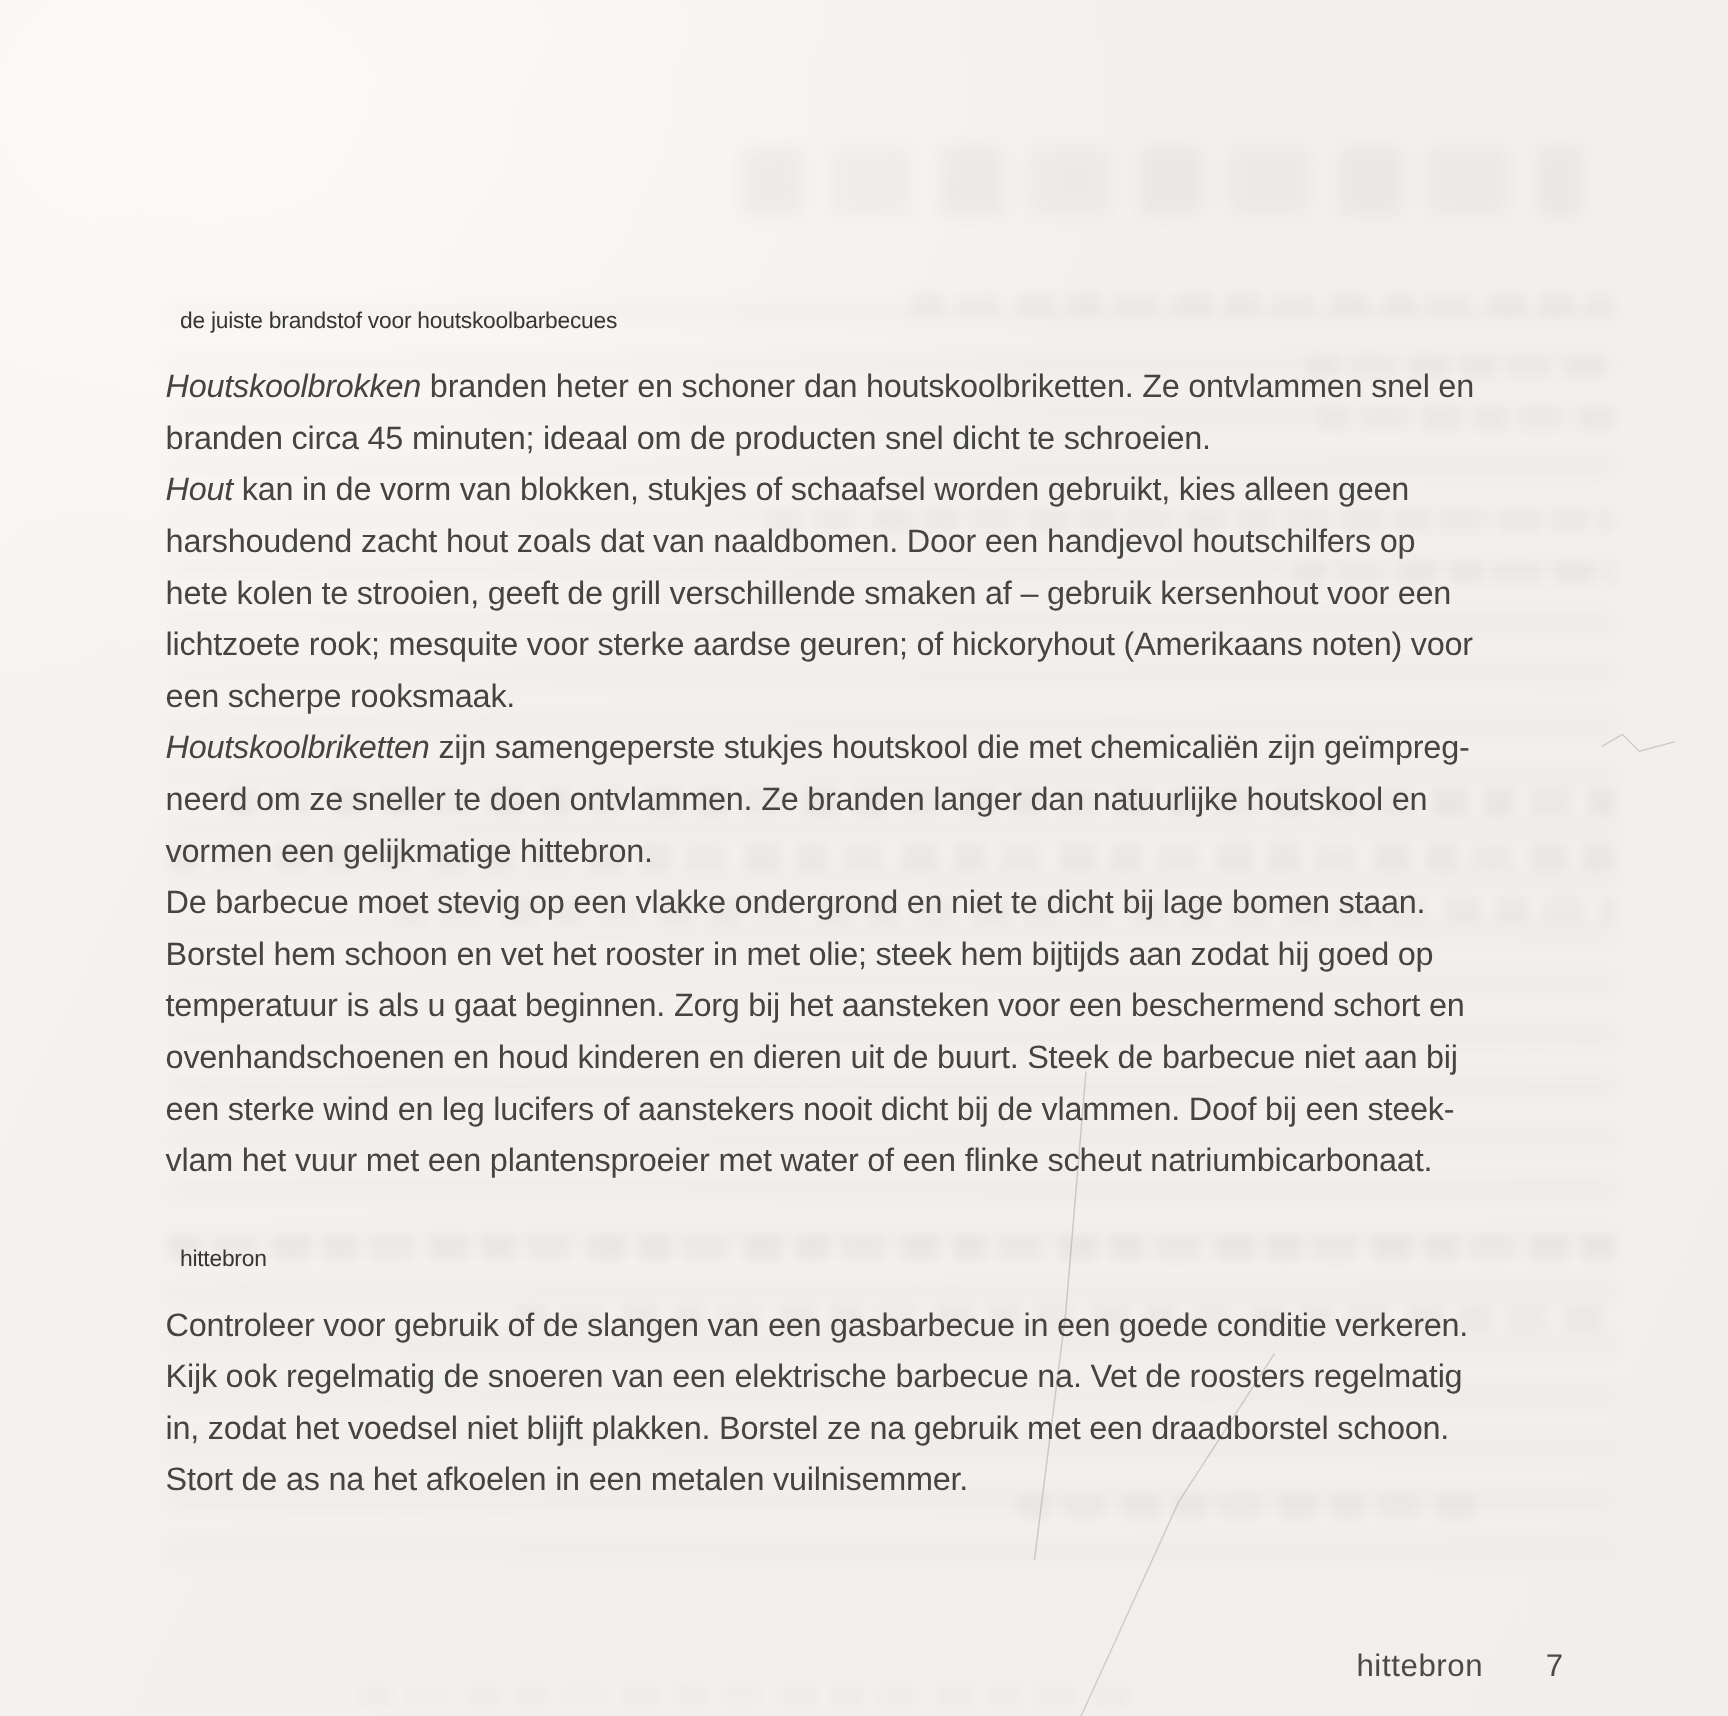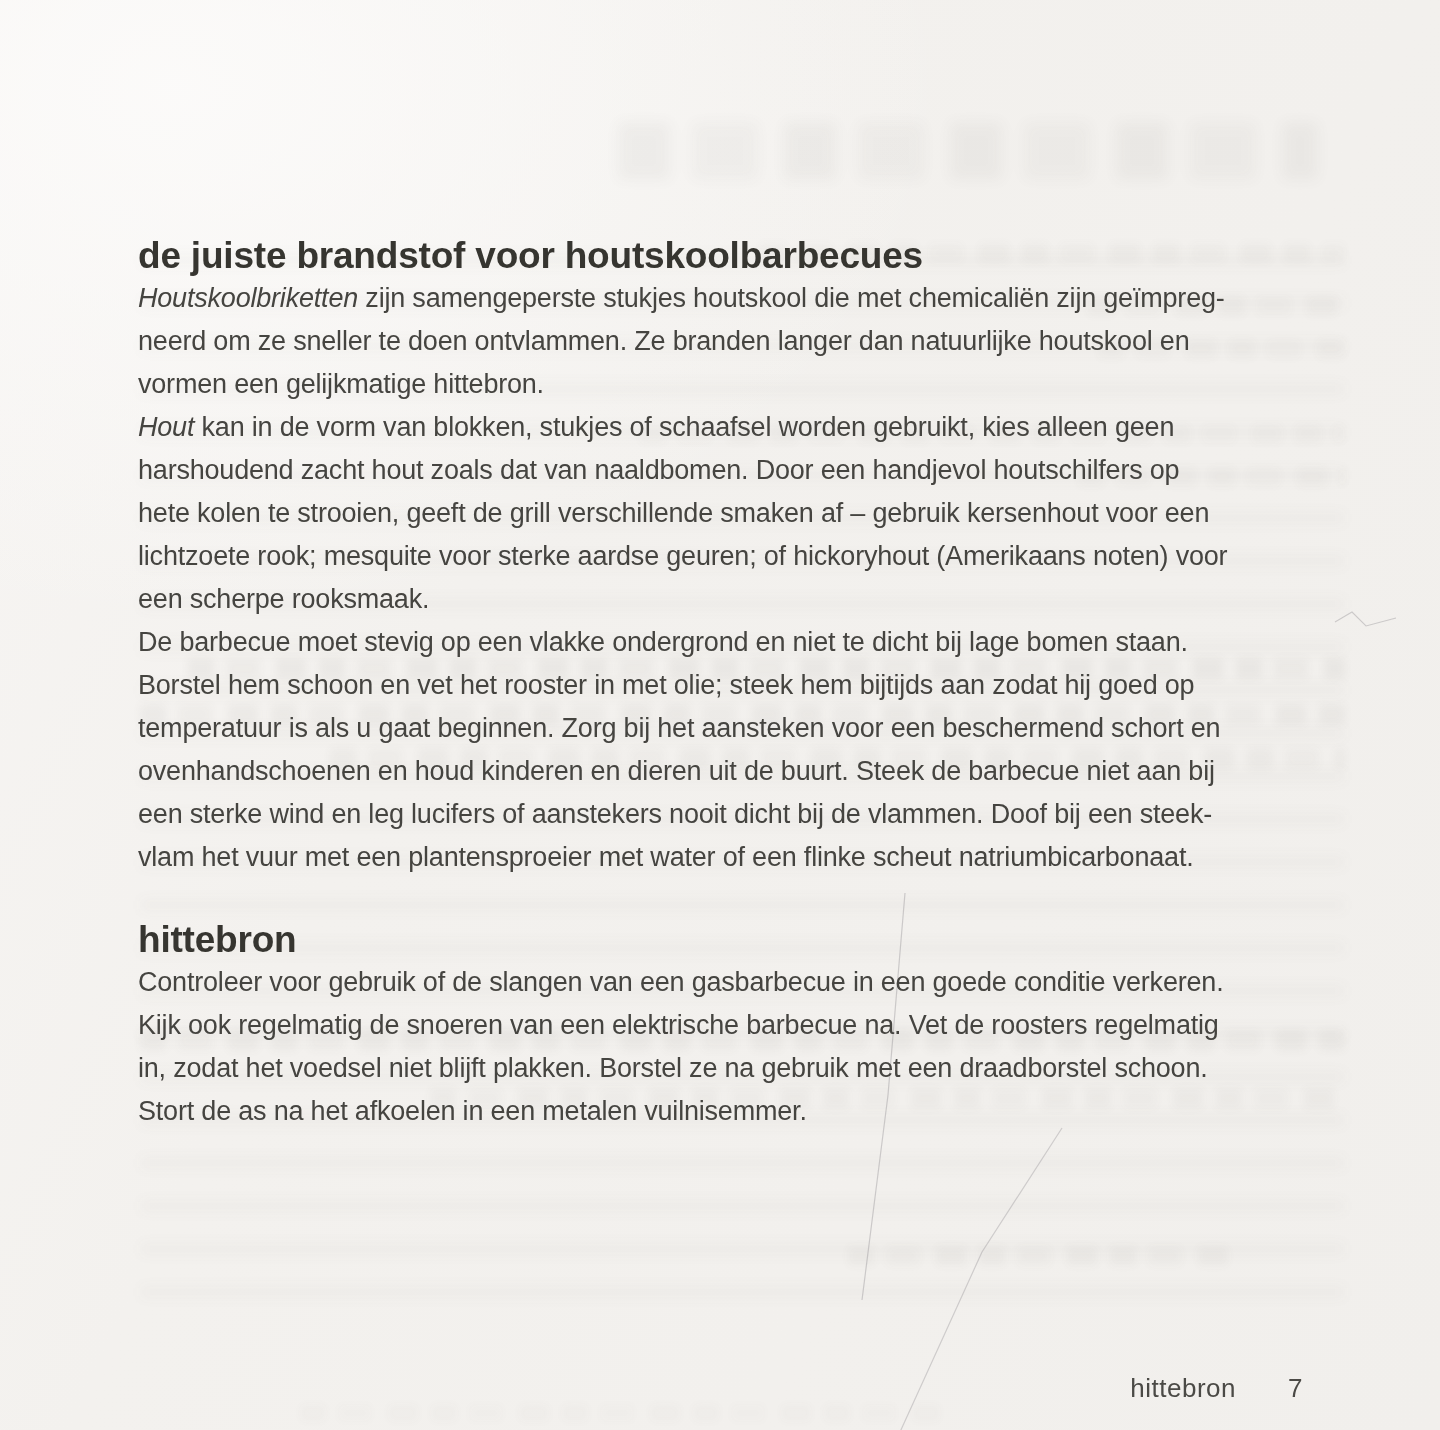--- a/index.html
+++ b/index.html
@@ -63,24 +63,24 @@
     position: absolute;
     left: 138px;
     top: 234px;
     width: 1250px;
     color: #454440;
     font-size: 27px;
     line-height: 43px;
     letter-spacing: -0.2px;
   }
   .content h2 {
-    margin: 0;
-    font-size: 37px;
+    margin: 12px;
+    font-size: 19px;
     line-height: 43px;
-    font-weight: 700;
+    font-weight: 400;
     color: #363530;
     letter-spacing: -0.2px;
   }
   .content p {
     margin: 0;
     white-space: pre-line;
   }
   .content i {
     font-style: italic;
   }
@@ -122,28 +122,30 @@
   <svg class="creases" width="1440" height="1430" viewBox="0 0 1440 1430">
     <polyline points="905,893 888,1095 862,1300" fill="none" stroke="rgba(115,113,118,0.30)" stroke-width="1.2"></polyline>
     <polyline points="1062,1128 982,1252 900,1432" fill="none" stroke="rgba(115,113,118,0.28)" stroke-width="1.2"></polyline>
     <polyline points="1335,622 1352,612 1366,626 1396,618" fill="none" stroke="rgba(115,113,118,0.30)" stroke-width="1.1"></polyline>
   </svg>
 
   <main class="content">
 
     <section class="sec-fuel">
       <h2>de juiste brandstof voor houtskoolbarbecues</h2>
-      <p><i>Houtskoolbriketten</i><span> zijn samengeperste stukjes houtskool die met chemicaliën zijn geïmpreg-
-neerd om ze sneller te doen ontvlammen. Ze branden langer dan natuurlijke houtskool en
-vormen een gelijkmatige hittebron.</span></p>
+      <p><i>Houtskoolbrokken</i><span> branden heter en schoner dan houtskoolbriketten. Ze ontvlammen snel en
+branden circa 45 minuten; ideaal om de producten snel dicht te schroeien.</span></p>
       <p><i>Hout</i><span> kan in de vorm van blokken, stukjes of schaafsel worden gebruikt, kies alleen geen
 harshoudend zacht hout zoals dat van naaldbomen. Door een handjevol houtschilfers op
 hete kolen te strooien, geeft de grill verschillende smaken af – gebruik kersenhout voor een
 lichtzoete rook; mesquite voor sterke aardse geuren; of hickoryhout (Amerikaans noten) voor
 een scherpe rooksmaak.</span></p>
+      <p><i>Houtskoolbriketten</i><span> zijn samengeperste stukjes houtskool die met chemicaliën zijn geïmpreg-
+neerd om ze sneller te doen ontvlammen. Ze branden langer dan natuurlijke houtskool en
+vormen een gelijkmatige hittebron.</span></p>
     </section>
 
     <section class="sec-lighting">
       <p><span>De barbecue moet stevig op een vlakke ondergrond en niet te dicht bij lage bomen staan.
 Borstel hem schoon en vet het rooster in met olie; steek hem bijtijds aan zodat hij goed op
 temperatuur is als u gaat beginnen. Zorg bij het aansteken voor een beschermend schort en
 ovenhandschoenen en houd kinderen en dieren uit de buurt. Steek de barbecue niet aan bij
 een sterke wind en leg lucifers of aanstekers nooit dicht bij de vlammen. Doof bij een steek-
 vlam het vuur met een plantensproeier met water of een flinke scheut natriumbicarbonaat.</span></p>
     </section>

